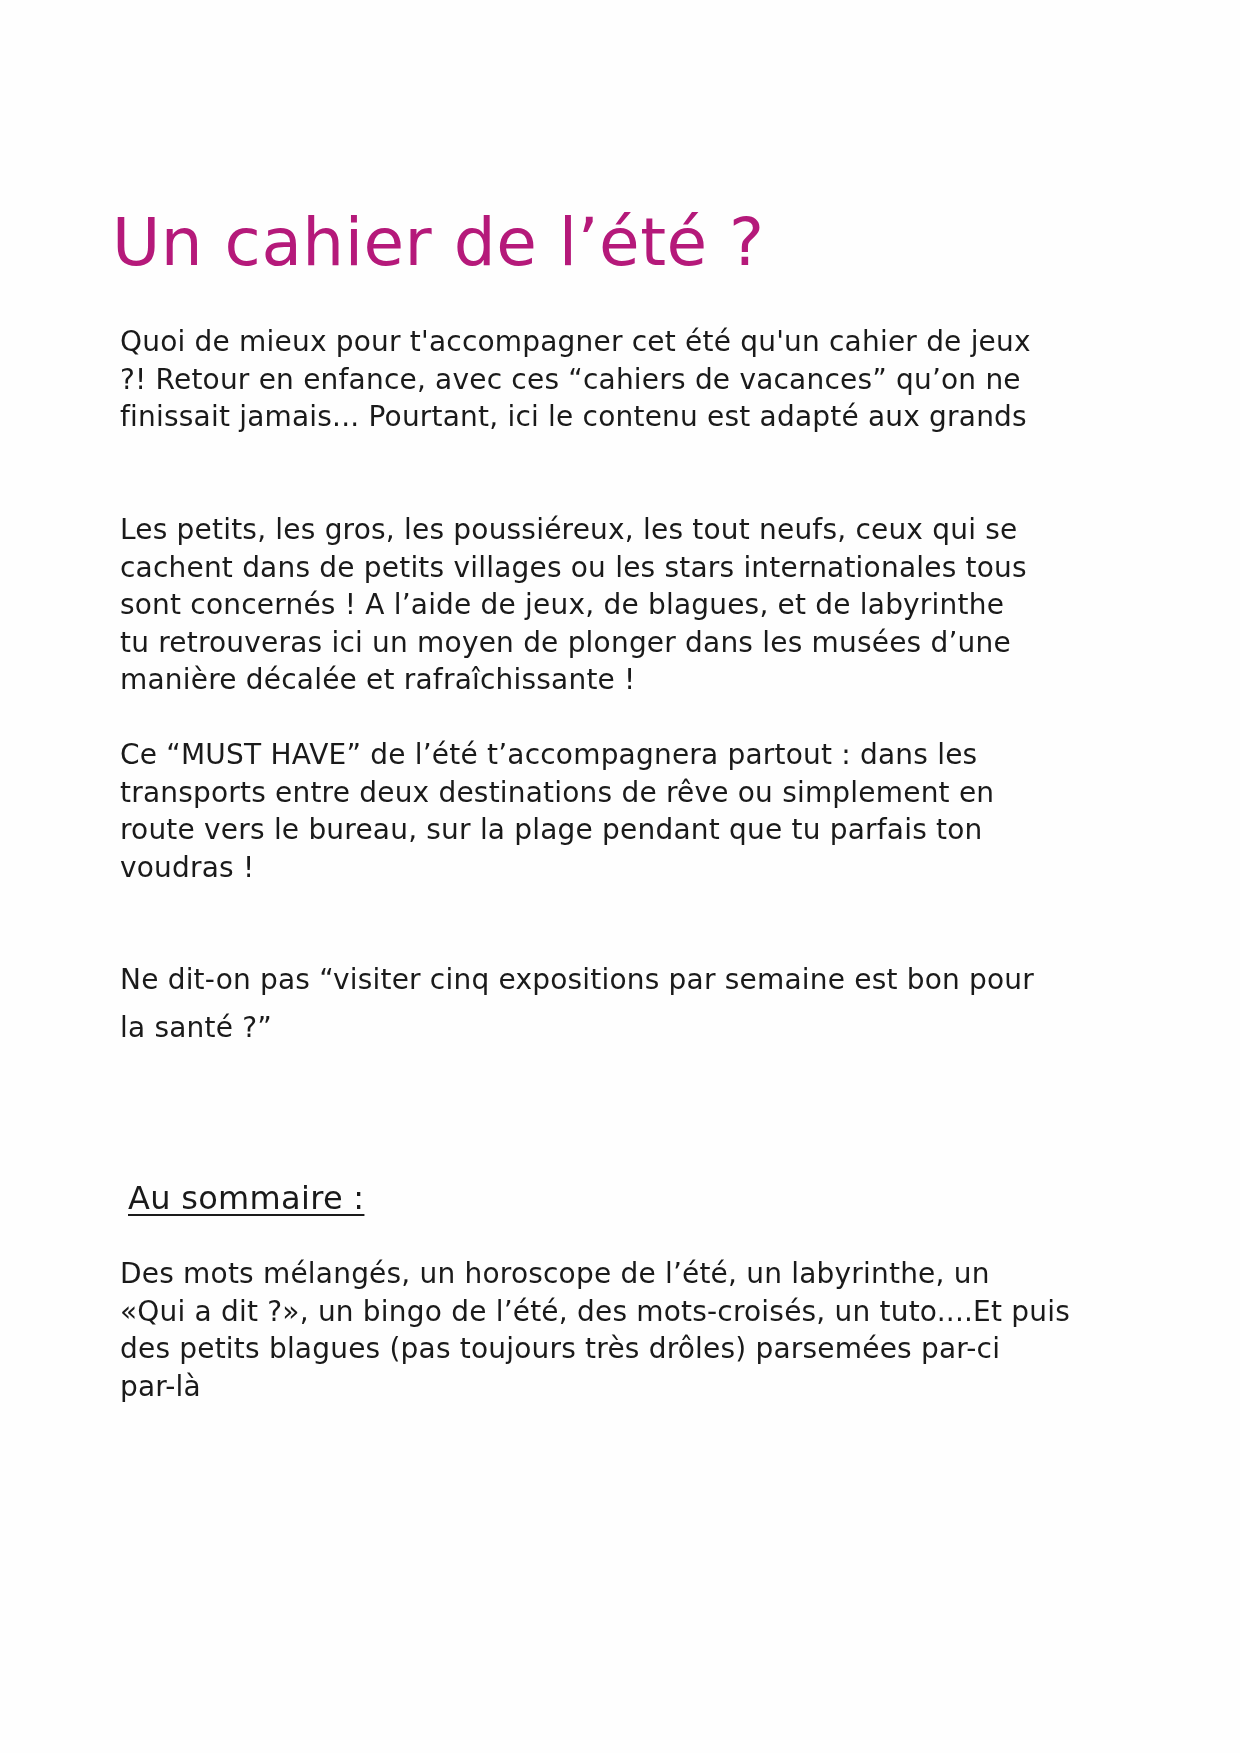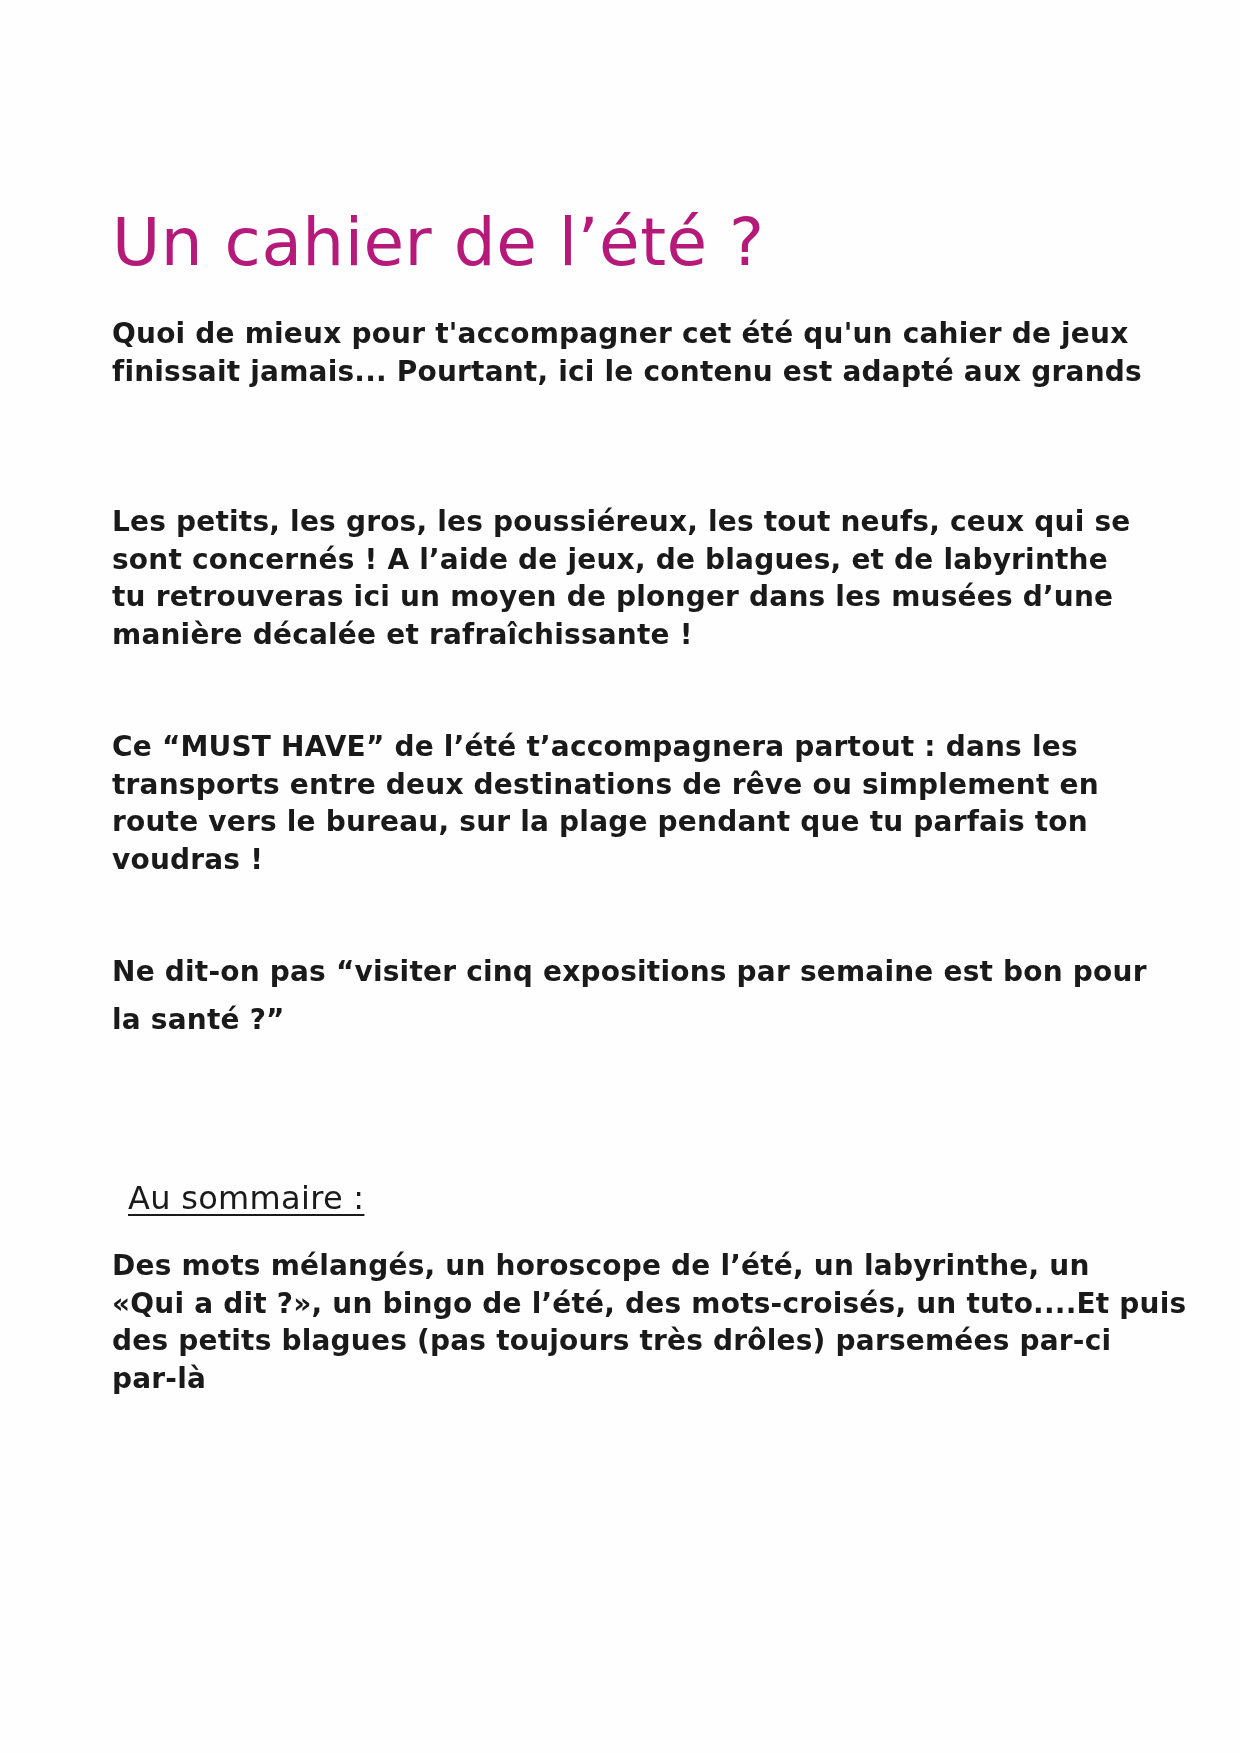--- a/index.html
+++ b/index.html
@@ -29,27 +29,26 @@
       font-size: 66px;
       font-weight: normal;
       line-height: 80px;
       letter-spacing: 0.5px;
       white-space: nowrap;
       text-align: right;
     }
     .para {
       position: absolute;
       left: 0;
-      margin: 0;
+      margin: 8px;
       font-size: 28px;
       line-height: 37.5px;
       letter-spacing: 0.2px;
       width: 1040px;
       white-space: nowrap;
-      font-weight: bold;
     }
     .line { display: block; }
     .p1 { top: 315px; }
     .p2 { top: 503px; }
     .p3 { top: 728px; }
     .p4 { top: 953px; }
     .p4 .line:nth-child(2) { margin-top: 10px; }
     .section-heading {
       position: absolute;
       left: 0;
@@ -67,25 +66,27 @@
   </style>
 </head>
 <body style="color: rgb(26, 26, 26); background: rgb(254, 254, 254);">
 
 <div class="page">
 
   <h1 class="title" style="color: rgb(181, 25, 122);">Un cahier de l’été ?</h1>
 
   <p class="para p1">
     <span class="line">Quoi de mieux pour t'accompagner cet été qu'un cahier de jeux</span>
+    <span class="line">?! Retour en enfance, avec ces “cahiers de vacances” qu’on ne</span>
     <span class="line">finissait jamais... Pourtant, ici le contenu est adapté aux grands</span>
   </p>
 
   <p class="para p2">
     <span class="line">Les petits, les gros, les poussiéreux, les tout neufs, ceux qui se</span>
+    <span class="line">cachent dans de petits villages ou les stars internationales tous</span>
     <span class="line">sont concernés ! A l’aide de jeux, de blagues, et de labyrinthe</span>
     <span class="line">tu retrouveras ici un moyen de plonger dans les musées d’une</span>
     <span class="line">manière décalée et rafraîchissante !</span>
   </p>
 
   <p class="para p3">
     <span class="line">Ce “MUST HAVE” de l’été t’accompagnera partout : dans les</span>
     <span class="line">transports entre deux destinations de rêve ou simplement en</span>
     <span class="line">route vers le bureau, sur la plage pendant que tu parfais ton</span>
     <span class="line">voudras !</span>

